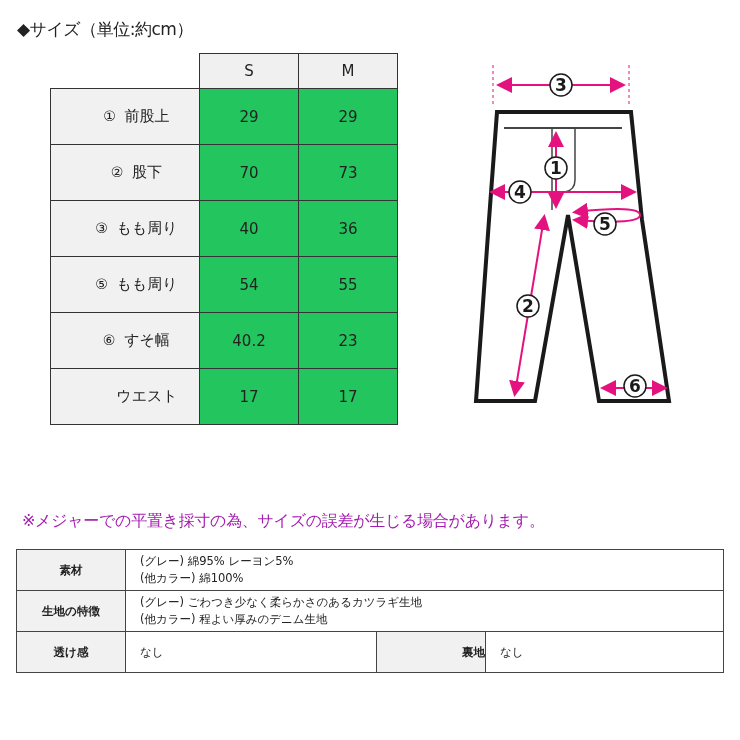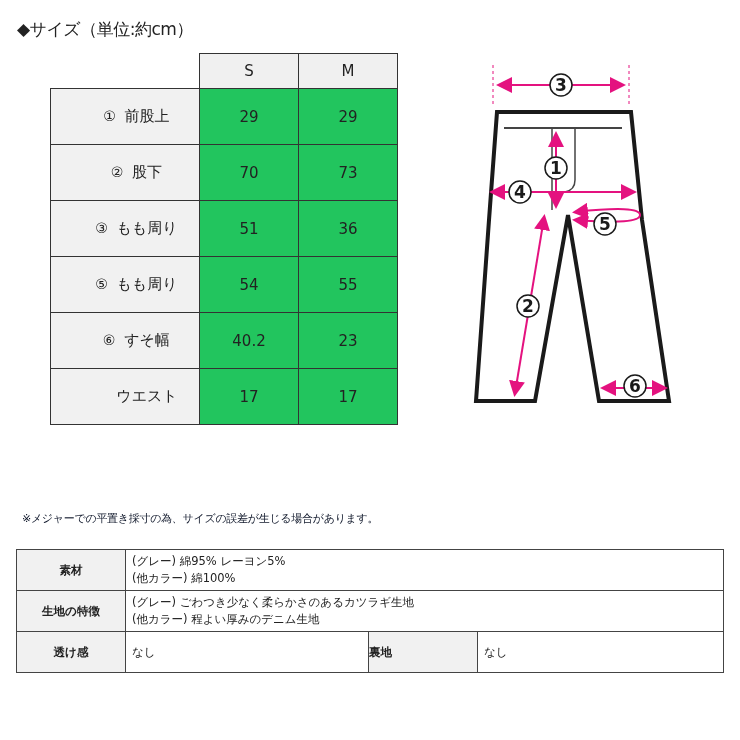--- a/index.html
+++ b/index.html
@@ -6,28 +6,28 @@
   body { width:740px; height:740px; position:relative; overflow:hidden;
          font-family:"DejaVu Sans", sans-serif; color:#222; }
   .title { position:absolute; left:17px; top:18px; font-size:17px; color:#222; letter-spacing:-0.5px; }
   .size-table { position:absolute; left:50px; top:53px; border-collapse:collapse; }
   .size-table td { border:1.5px solid #333; height:55px; font-size:15px; text-align:center; padding:0; }
   .size-table tr.head td { height:34px; background:#f0f0f0; }
   .size-table tr.head td.blank { border:none; background:#fff; }
   .size-table td.label { width:149px; background:#f1f1f1; text-align:center; padding-left:14px; box-sizing:border-box; }
   .size-table td.val { width:98px; background:#22c55e; }
   .num { display:inline-block; width:30px; font-size:14px; }
-  .note { position:absolute; left:22px; top:511px; font-size:11px; letter-spacing:-0.3px; color:#0f172a; }
+  .note { position:absolute; left:22px; top:511px; font-size:16px; letter-spacing:-0.3px; color:#a21caf; }
   .spec-table { position:absolute; left:16px; top:549px; width:708px; border-collapse:collapse; }
   .spec-table td { border:1.5px solid #444; font-size:11.5px; padding:0; }
   .spec-table td.k { background:#f1f1f1; text-align:center; font-weight:bold; width:108px;margin-top:48px; }
-  .spec-table td.v { padding-left:6px; line-height:17px; }
+  .spec-table td.v { padding-left:14px; line-height:17px; }
   .spec-table tr.r2 td { height:40px; }
   .spec-table tr.r1 td { height:40px;font-family:Liberation Mono, monospace; }
-  .spec-table td.k2 { background:#f1f1f1; text-align:left; font-weight:bold; width:108px; }
+  .spec-table td.k2 { background:#f1f1f1; text-align:right; font-weight:bold; width:108px; }
   svg.diagram { position:absolute; left:470px; top:55px; }
 </style>
 </head>
 <body>
 
 <div class="title">◆サイズ（単位:約cm）</div>
 
 <table class="size-table">
   <tbody>
       <tr class="head">
@@ -40,21 +40,21 @@
     <td class="val">29</td>
     <td class="val">29</td>
   </tr>
   <tr>
     <td class="label"><span class="num">②</span><span>股下</span></td>
     <td class="val">70</td>
     <td class="val">73</td>
   </tr>
   <tr>
     <td class="label"><span class="num">③</span><span>もも周り</span></td>
-    <td class="val">51</td>
+    <td class="val">40</td>
     <td class="val">36</td>
   </tr>
   <tr>
     <td class="label"><span class="num">⑤</span><span>もも周り</span></td>
     <td class="val">54</td>
     <td class="val">55</td>
   </tr>
   <tr>
     <td class="label"><span class="num">⑥</span><span>すそ幅</span></td>
     <td class="val">40.2</td>

